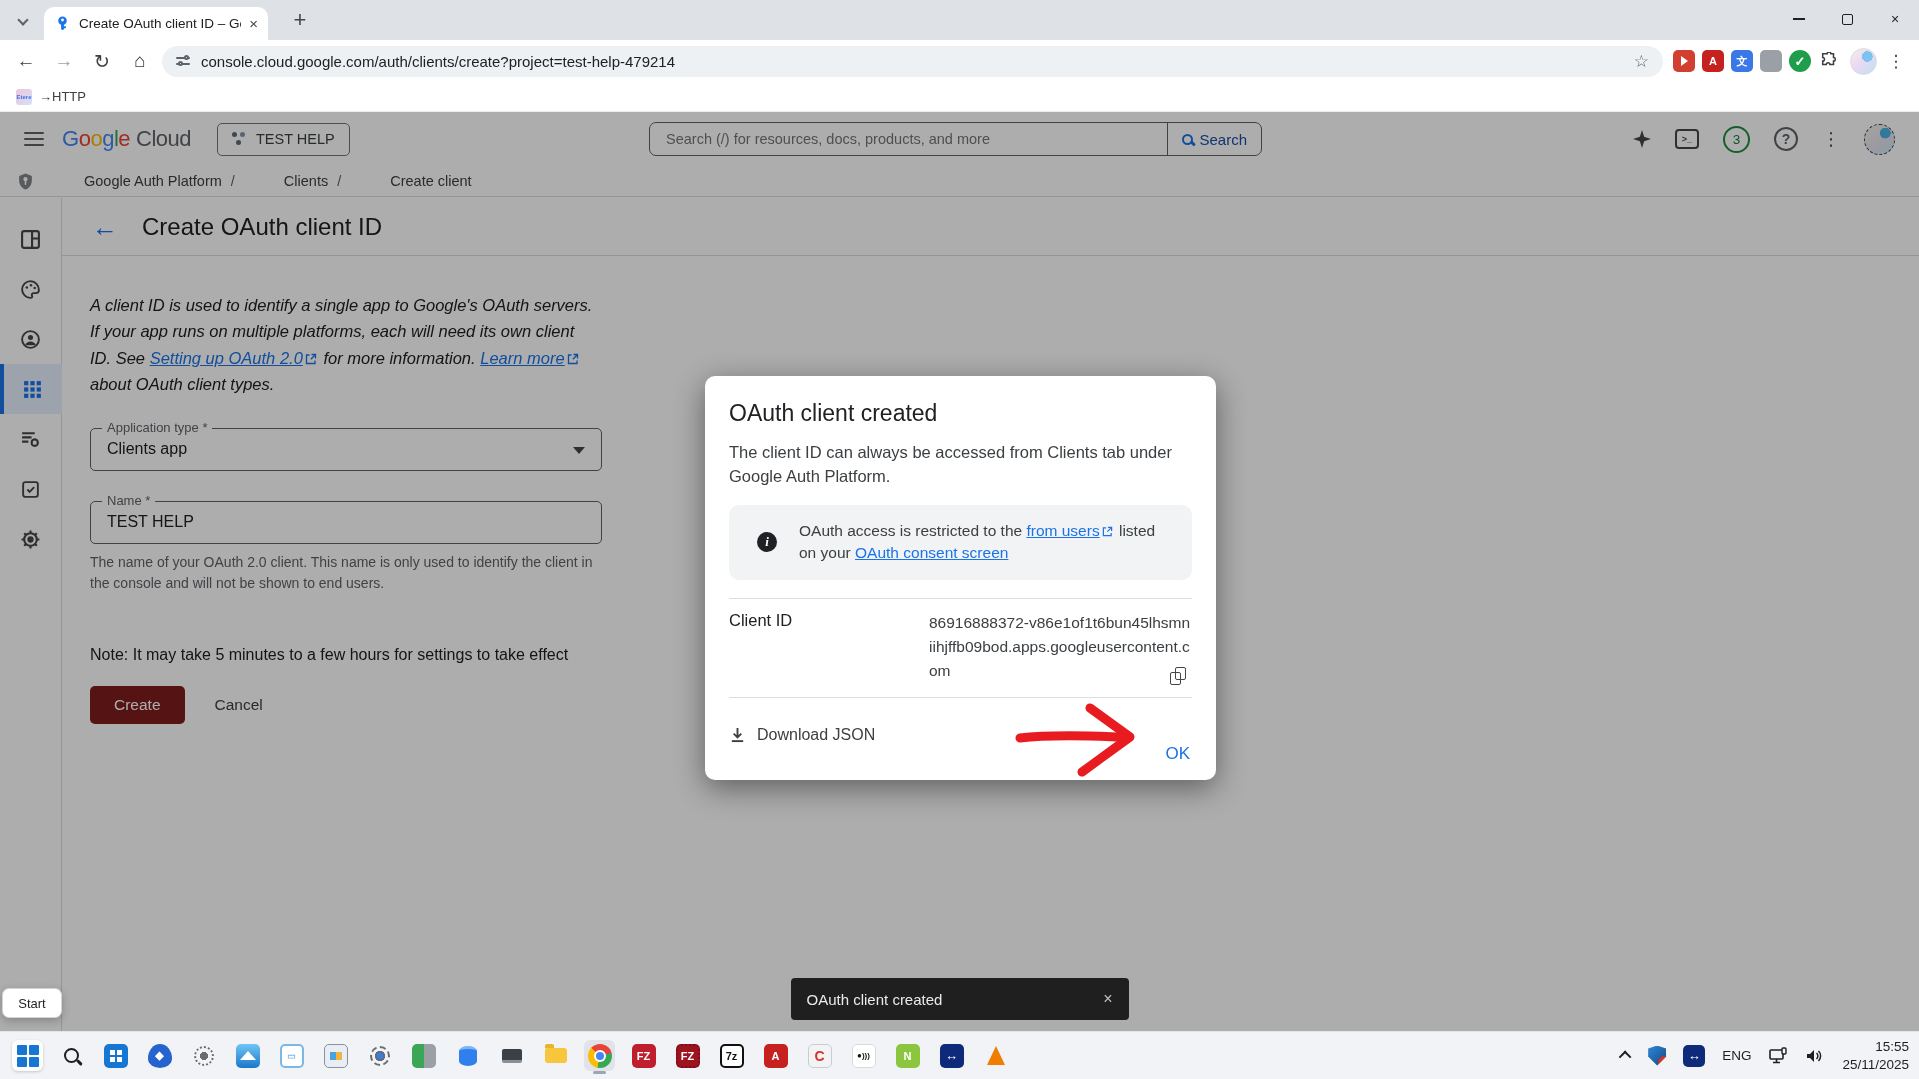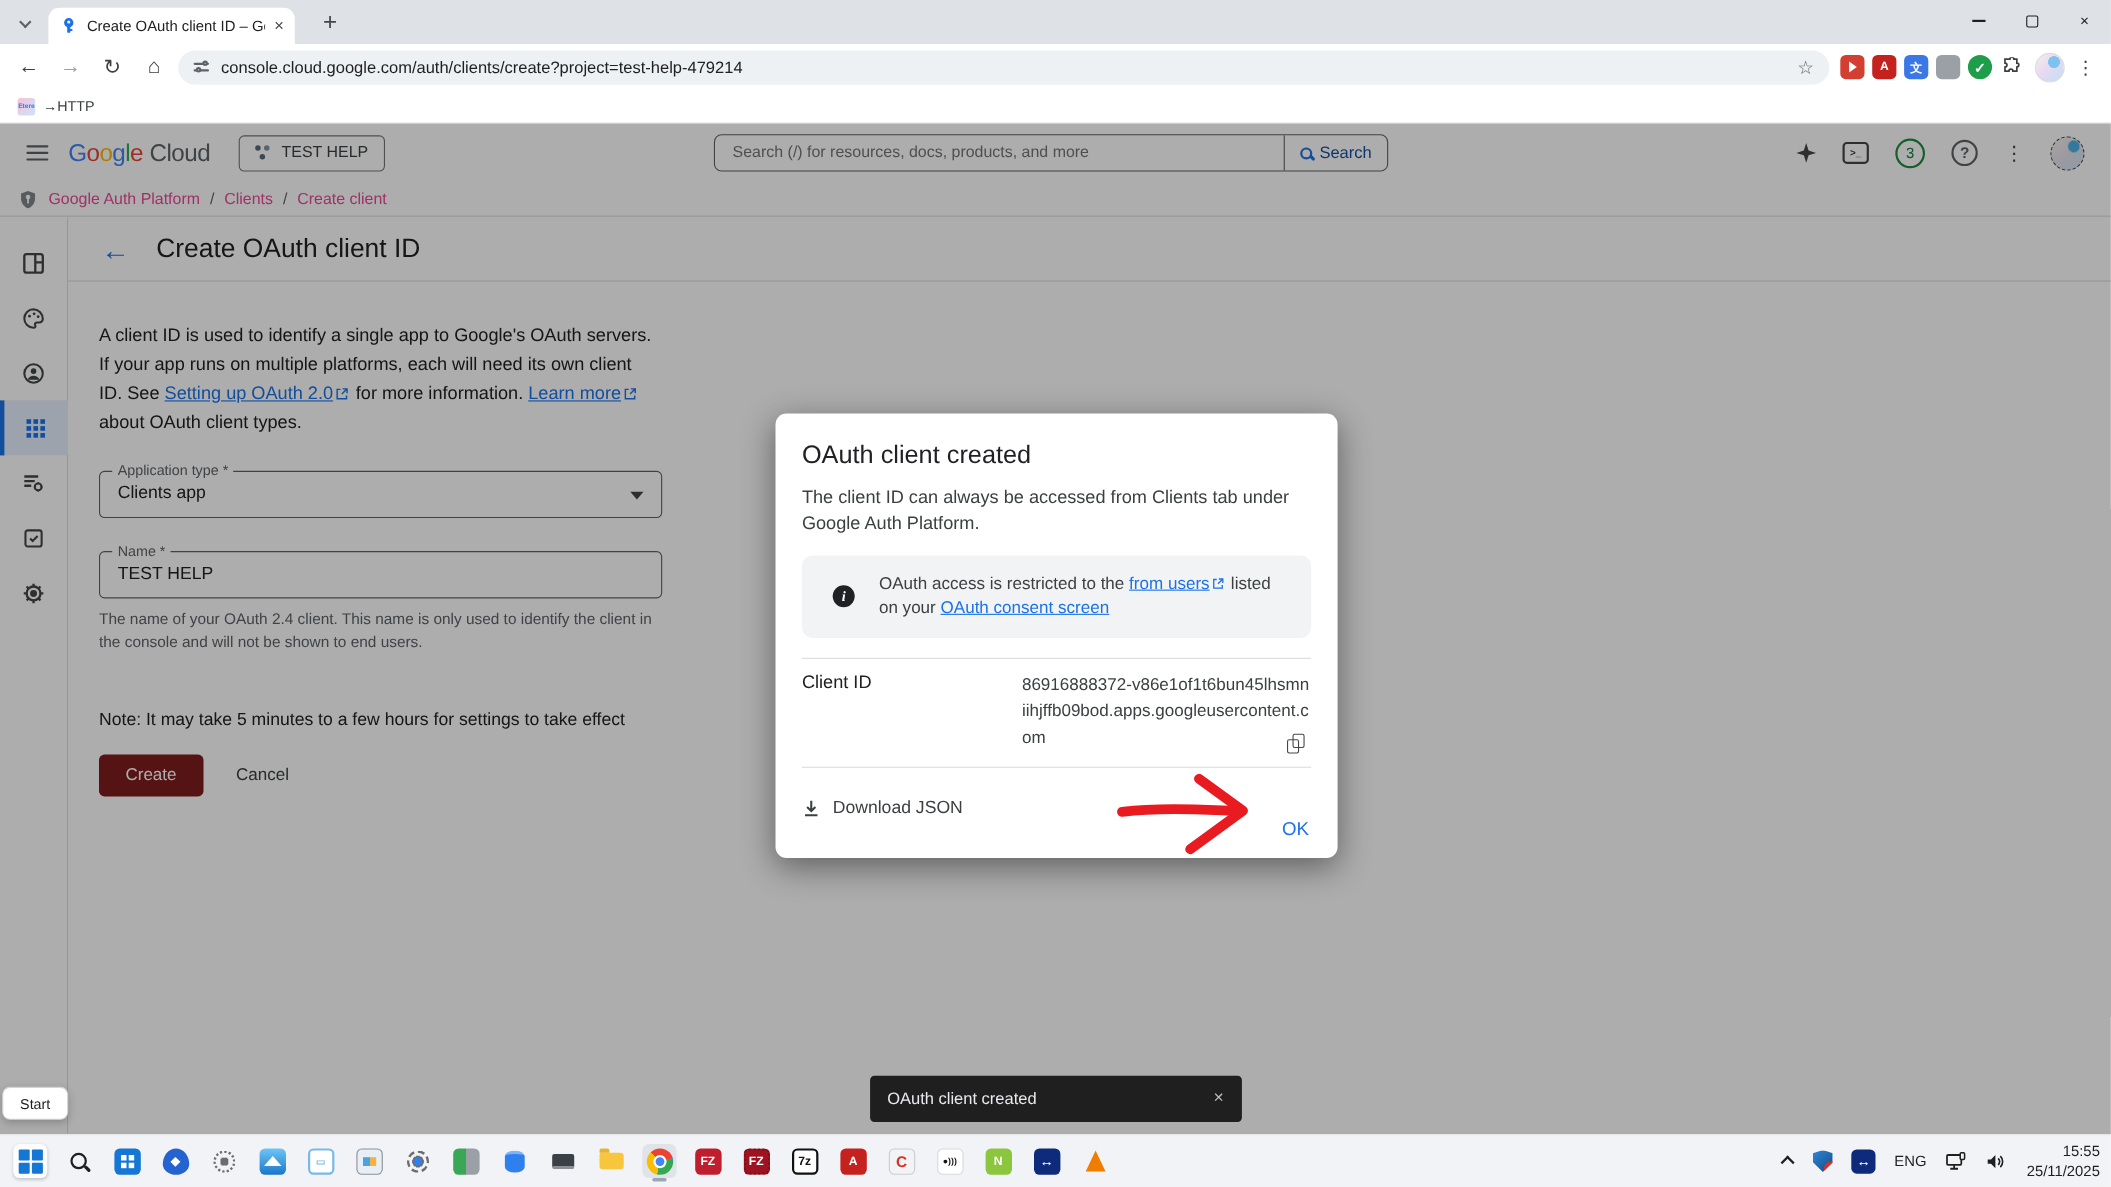--- a/index.html
+++ b/index.html
@@ -67,34 +67,34 @@
 .hdr-right { margin-left:auto; display:flex; align-items:center; gap:24px; padding-right:8px; }
 .spark { width:18px; height:18px; background:#444746; clip-path:polygon(50% 0, 62% 38%, 100% 50%, 62% 62%, 50% 100%, 38% 62%, 0 50%, 38% 38%); }
 .shell-ic { width:24px; height:20px; border:2px solid #444746; border-radius:4px; color:#444746; font-size:9px; font-weight:bold; display:flex; align-items:center; justify-content:center; }
 .trial { width:27px; height:27px; border:2px solid #1e8e3e; border-radius:50%; color:#188038; font-size:13.5px; display:flex; align-items:center; justify-content:center; }
 .help-ic { width:24px; height:24px; border:2px solid #5f6368; border-radius:50%; color:#5f6368; font-size:14px; font-weight:bold; display:flex; align-items:center; justify-content:center; }
 .vdots { font-size:18px; color:#444746; }
 .gc-avatar { width:31px; height:31px; border-radius:50%; background:radial-gradient(circle at 70% 28%, #4db3e6 0 18%, transparent 19%), linear-gradient(140deg,#f7f2ec 0%, #e8e3ee 50%, #cfe6f3 100%); border:1px dashed #3c4043; }
 
 .breadcrumb-bar { height:31px; display:flex; align-items:center; gap:9px; padding:0 16px; border-bottom:1px solid #dadce0; font-size:14.5px; color:#3c4043; background:#fff; }
 .bc-ic { width:19px; height:19px; }
-.bc-item { color:#ec4899; }
+.bc-item { color:#404040;margin-left:40px; }
 .bc-sep { color:#5f6368; }
 
 .sidebar { position:absolute; left:0; top:86px; width:62px; bottom:0; border-right:1px solid #dadce0; display:flex; flex-direction:column; align-items:center; padding-top:16px; background:#fff; }
 .side-item { width:62px; height:50px; display:flex; align-items:center; justify-content:center; color:#444746; }
 .side-item svg { width:21px; height:21px; }
 .side-item.selected { background:#e8f0fe; border-left:4px solid #1a73e8; color:#1a73e8; }
 
 .content { position:absolute; left:62px; top:86px; right:0; bottom:0; background:#fff; }
 .title-row { height:58px; display:flex; align-items:center; gap:24px; padding-left:30px; border-bottom:1px solid #dadce0; }
 .back-arrow { color:#1a73e8; font-size:26px; line-height:1; }
 .page-title { font-size:24px; font-weight:400; color:#202124; }
 .body-area { padding:36px 0 0 28px; }
-.intro { width:505px; font-size:16.5px; line-height:1.6; color:#202124; }
+.intro { width:505px; font-size:16.5px; line-height:1.6; color:#202124;font-style:italic; }
 .intro a { color:#1a73e8; text-decoration:underline; }
 .ext-link-ic { display:inline-block; vertical-align:-1px; margin:0 2px; }
 .field { width:512px; border:1px solid #5f6368; border-radius:5px; height:43px; position:relative; margin-top:30px; padding:0 16px; display:flex; align-items:center; font-size:16px; color:#202124; background:#fff; }
 .field-label { position:absolute; top:-9px; left:11px; background:#fff; padding:0 5px; font-size:13px; color:#5f6368; }
 .caret { position:absolute; right:16px; top:18px; width:0; height:0; border-left:6px solid transparent; border-right:6px solid transparent; border-top:7px solid #444746; }
 .name-input { width:100%; border:none; outline:none; font-size:16px; color:#202124; font-family:"Liberation Sans",sans-serif; background:transparent; }
 .helper { width:512px; font-size:14px; color:#5f6368; margin-top:8px; line-height:1.5; }
 .note { margin-top:52px; font-size:16px; color:#202124; }
 .actions { margin-top:22px; display:flex; align-items:center; gap:30px; }
 .btn-create { background:#7f1d1d; color:#fff; font-size:15.5px; font-weight:500; padding:10px 24px; border-radius:5px; }
@@ -357,21 +357,21 @@
       <div class="field">
         <span class="field-label">Application type *</span>
         <span>Clients app</span>
         <span class="caret"></span>
       </div>
 
       <div class="field">
         <span class="field-label">Name *</span>
         <input class="name-input" value="TEST HELP" style="">
       </div>
-      <p class="helper">The name of your OAuth 2.4 client. This name is only used to identify the client in the console and will not be shown to end users.</p>
+      <p class="helper">The name of your OAuth 2.0 client. This name is only used to identify the client in the console and will not be shown to end users.</p>
 
       <p class="note">Note: It may take 5 minutes to a few hours for settings to take effect</p>
       <div class="actions">
         <div class="btn-create">Create</div>
         <div class="btn-cancel">Cancel</div>
       </div>
     </div>
   </div>
 
   <div class="dim"></div>

